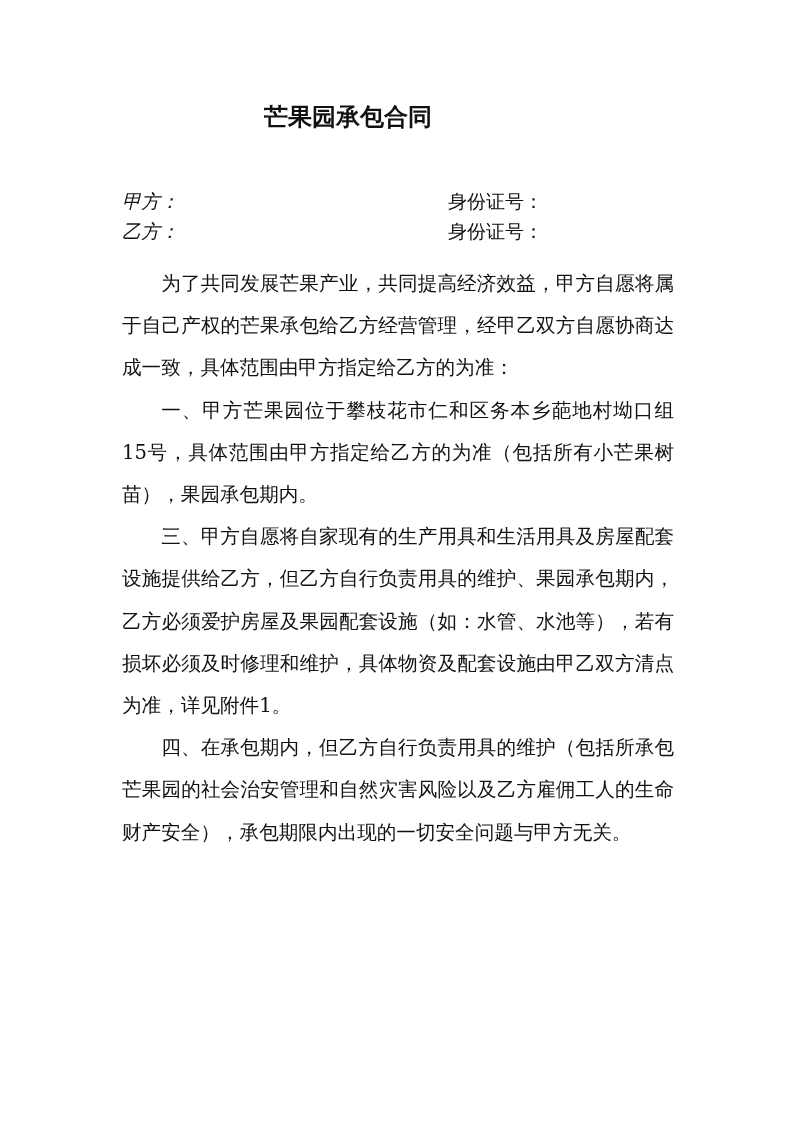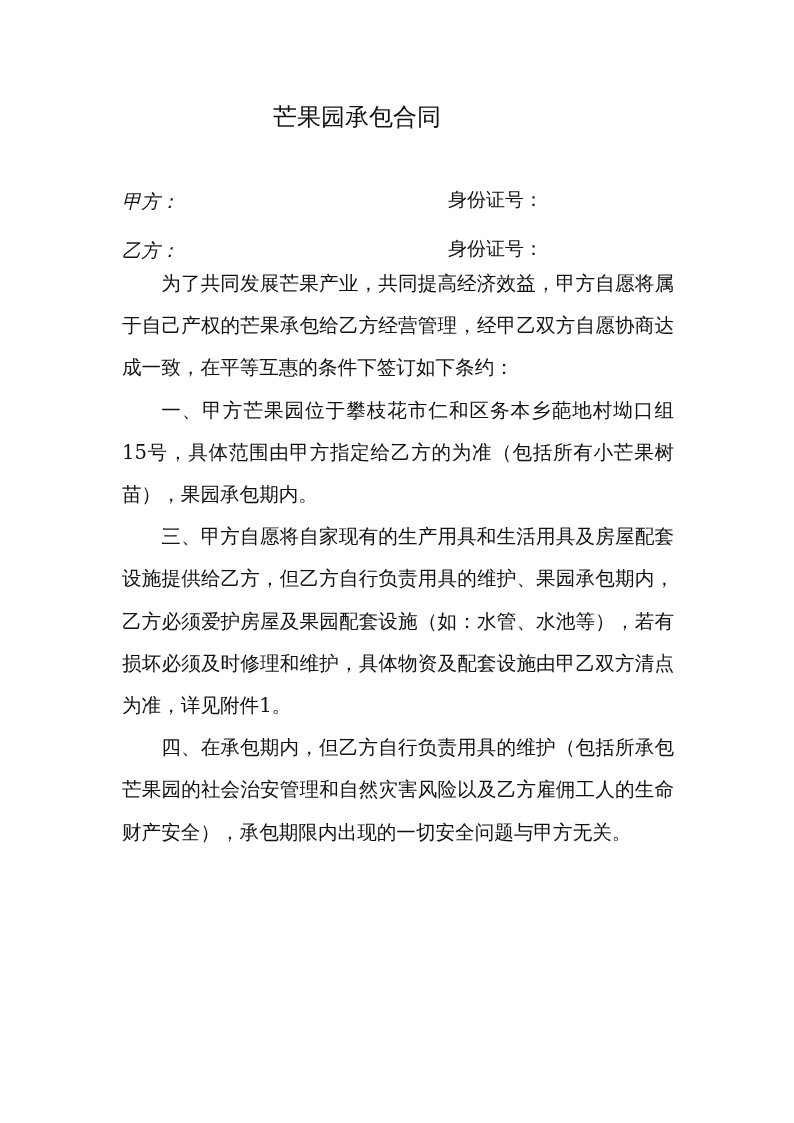--- a/index.html
+++ b/index.html
@@ -1,41 +1,41 @@
 <!DOCTYPE html>
 <html><head>
 <meta charset="utf-8">
 <style>
   html, body { margin: 0; padding: 0; background: #ffffff; }
   body { width: 794px; height: 1123px; position: relative; overflow: hidden;
          font-family: "DejaVu Serif", "Liberation Serif", serif; color: #111; }
-  .title { position: absolute; top: 101px; left: 13px; width: 688px; text-align: center;
-           font-size: 24px; font-weight: normal; line-height: 32px; letter-spacing: 0px; }
+  .title { position: absolute; top: 101px; left: 4px; width: 688px; text-align: center;
+           font-size: 24px; font-weight: bold; line-height: 32px; letter-spacing: 0px; }
   .party-row { position: absolute; left: 122px; width: 560px; height: 42px;
                font-size: 19px; line-height: 42px; }
   .party-row .label { position: absolute; left: 0; font-style: italic; }
-  .party-row .id-label { position: absolute; left: 326px; font-family: Liberation Mono, monospace; }
+  .party-row .id-label { position: absolute; left: 326px; }
   .body-text { position: absolute; left: 122px; top: 263px; width: 552px;
                font-size: 19.6px; line-height: 42.2px; text-align: justify; }
   .body-text p { margin: 0; text-indent: 2em; }
 </style>
 </head>
 <body>
 
 <div>
   <div class="title">芒果园承包合同</div>
 
   <div class="party-row" style="top:180px;">
     <span class="label">甲方：</span>
     <span class="id-label">身份证号：</span>
   </div>
-  <div class="party-row" style="top:229px;">
+  <div class="party-row" style="top:210px;">
     <span class="label">乙方：</span>
     <span class="id-label">身份证号：</span>
   </div>
 
   <div class="body-text">
-    <p>为了共同发展芒果产业，共同提高经济效益，甲方自愿将属于自己产权的芒果承包给乙方经营管理，经甲乙双方自愿协商达成一致，在平等互惠的条件下签订如下条约：</p>
+    <p>为了共同发展芒果产业，共同提高经济效益，甲方自愿将属于自己产权的芒果承包给乙方经营管理，经甲乙双方自愿协商达成一致，具体范围由甲方指定给乙方的为准：</p>
     <p>一、甲方芒果园位于攀枝花市仁和区务本乡葩地村坳口组15号，具体范围由甲方指定给乙方的为准（包括所有小芒果树苗），果园承包期内。</p>
     <p>三、甲方自愿将自家现有的生产用具和生活用具及房屋配套设施提供给乙方，但乙方自行负责用具的维护、果园承包期内，乙方必须爱护房屋及果园配套设施（如：水管、水池等），若有损坏必须及时修理和维护，具体物资及配套设施由甲乙双方清点为准，详见附件1。</p>
     <p>四、在承包期内，但乙方自行负责用具的维护（包括所承包芒果园的社会治安管理和自然灾害风险以及乙方雇佣工人的生命财产安全），承包期限内出现的一切安全问题与甲方无关。</p>
   </div>
 </div>
 
 </body></html>

